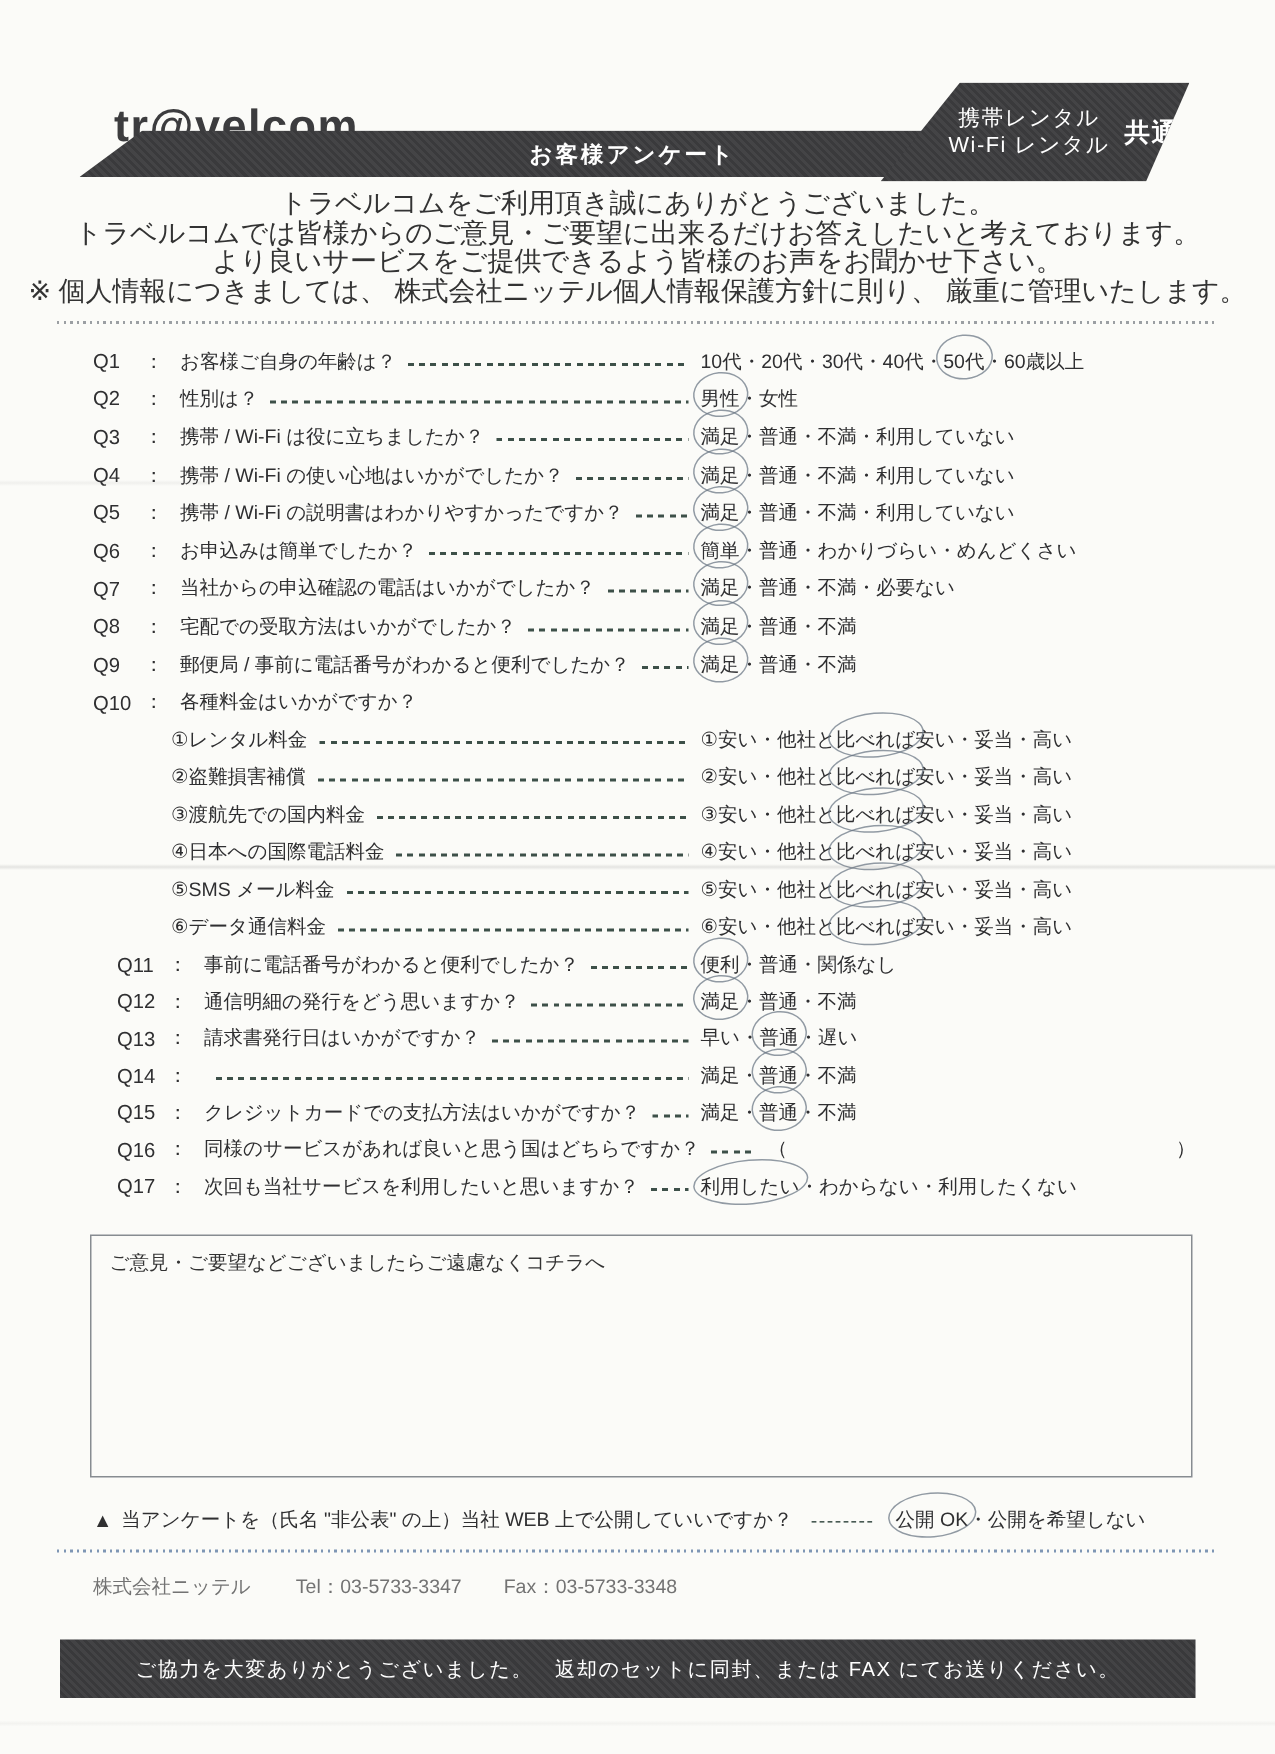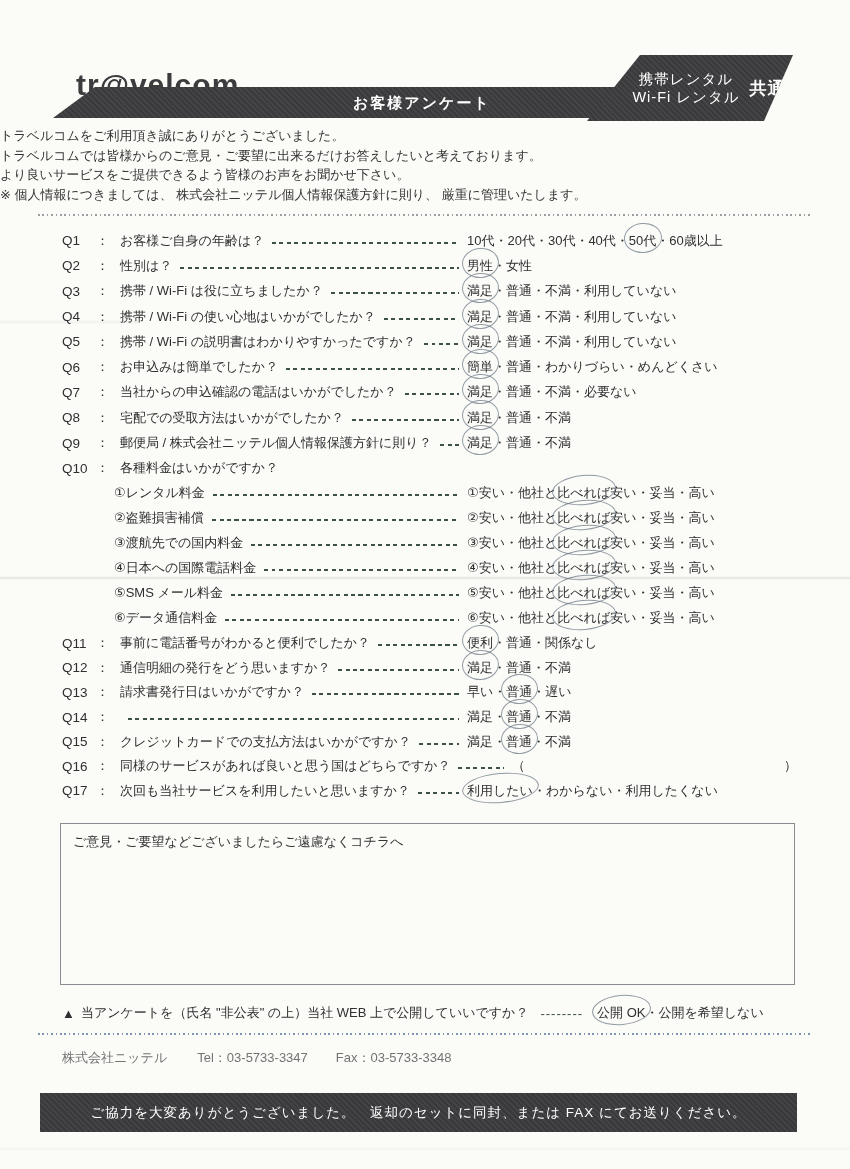--- a/index.html
+++ b/index.html
@@ -36,37 +36,37 @@
     display:flex;align-items:center;justify-content:center;
     padding-left:38px;box-sizing:border-box;
   }
   .badge-lines{display:flex;flex-direction:column;align-items:center;gap:3px;}
   .badge-lines span{color:#fff;font-weight:normal;font-size:14.5px;letter-spacing:1px;line-height:1;}
   .badge-side{color:#fff;font-weight:bold;font-size:17px;margin-left:10px;letter-spacing:1px;}
 
   
   .intro{
     position:absolute;left:0;top:126px;width:100%;
-    text-align:left;font-size:13px;line-height:19.5px;color:#333;
+    text-align:center;font-size:18px;line-height:19.5px;color:#333;
   }
 
   
   .dotline{
     position:absolute;left:38px;right:38px;height:2px;
     background-image:repeating-linear-gradient(90deg,#9b9fa3 0 1.6px,transparent 1.6px 4.4px);
   }
   .dotline.top{top:214px;}
   .dotline.blue{top:1033px;background-image:repeating-linear-gradient(90deg,#7e96b4 0 1.6px,transparent 1.6px 4.4px);}
 
   
   .qblock{position:absolute;left:62px;top:228px;width:735px;}
   .qrow,.subrow,.qrow2{display:flex;align-items:center;}
   .qrow{height:25.3px;}
   .subrow{height:25px;}
-  .qrow2{height:24.6px;}
+  .qrow2{height:24.6px;margin-left:16px;}
   .qid{width:34px;font-size:13.5px;flex:none;}
   .qcolon{width:24px;font-size:13px;flex:none;}
   .qtext{font-size:13px;white-space:nowrap;flex:none;}
   .sub-label{margin-left:52px;font-size:13px;white-space:nowrap;flex:none;}
   .leader{
     flex:1;height:2px;margin:0 8px;align-self:center;margin-top:4px;
     background-image:repeating-linear-gradient(90deg,#3d5049 0 4px,transparent 4px 7.5px);
   }
   .answer{width:330px;flex:none;font-size:13px;white-space:nowrap;}
   .answer-paren{display:flex;width:285px;justify-content:space-between;}
@@ -208,21 +208,21 @@
       <span class="qid">Q8</span>
         <span class="qcolon">：</span>
         <span class="qtext">宅配での受取方法はいかがでしたか？</span>
         <span class="leader"></span>
       <span class="answer"><span></span><span class="circled">満足</span><span>・普通・不満</span></span>
     </div>
 
     <div class="qrow">
       <span class="qid">Q9</span>
         <span class="qcolon">：</span>
-        <span class="qtext">郵便局 / 株式会社ニッテル個人情報保護方針に則り？</span>
+        <span class="qtext">郵便局 / 事前に電話番号がわかると便利でしたか？</span>
         <span class="leader"></span>
       <span class="answer"><span></span><span class="circled">満足</span><span>・普通・不満</span></span>
     </div>
 
     <div class="qrow">
       <span class="qid">Q10</span>
         <span class="qcolon">：</span>
         <span class="qtext">各種料金はいかがですか？</span>
     </div>
 

